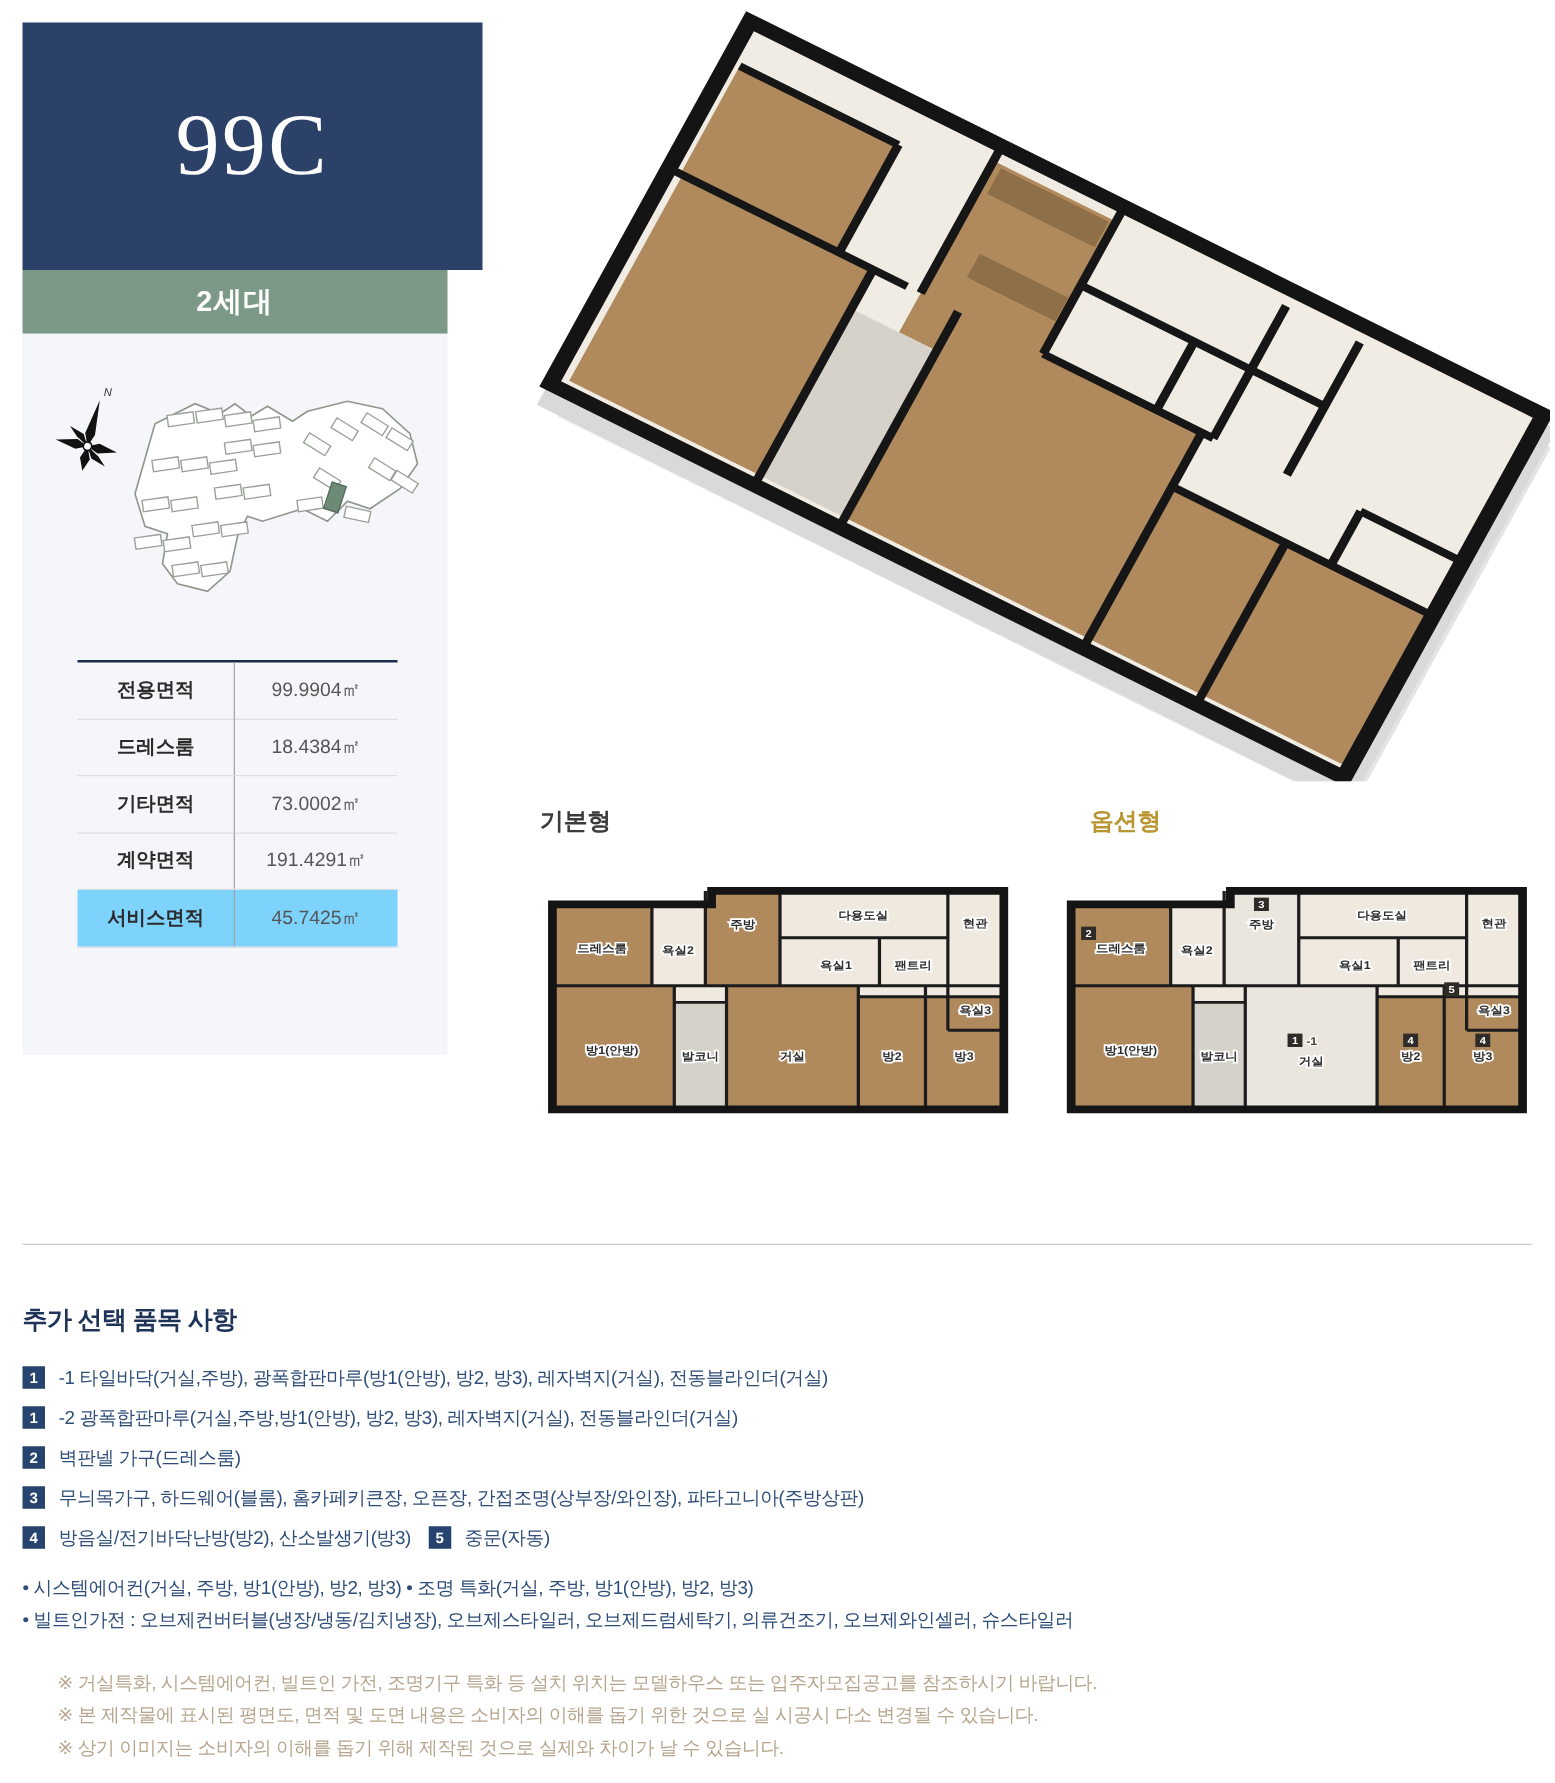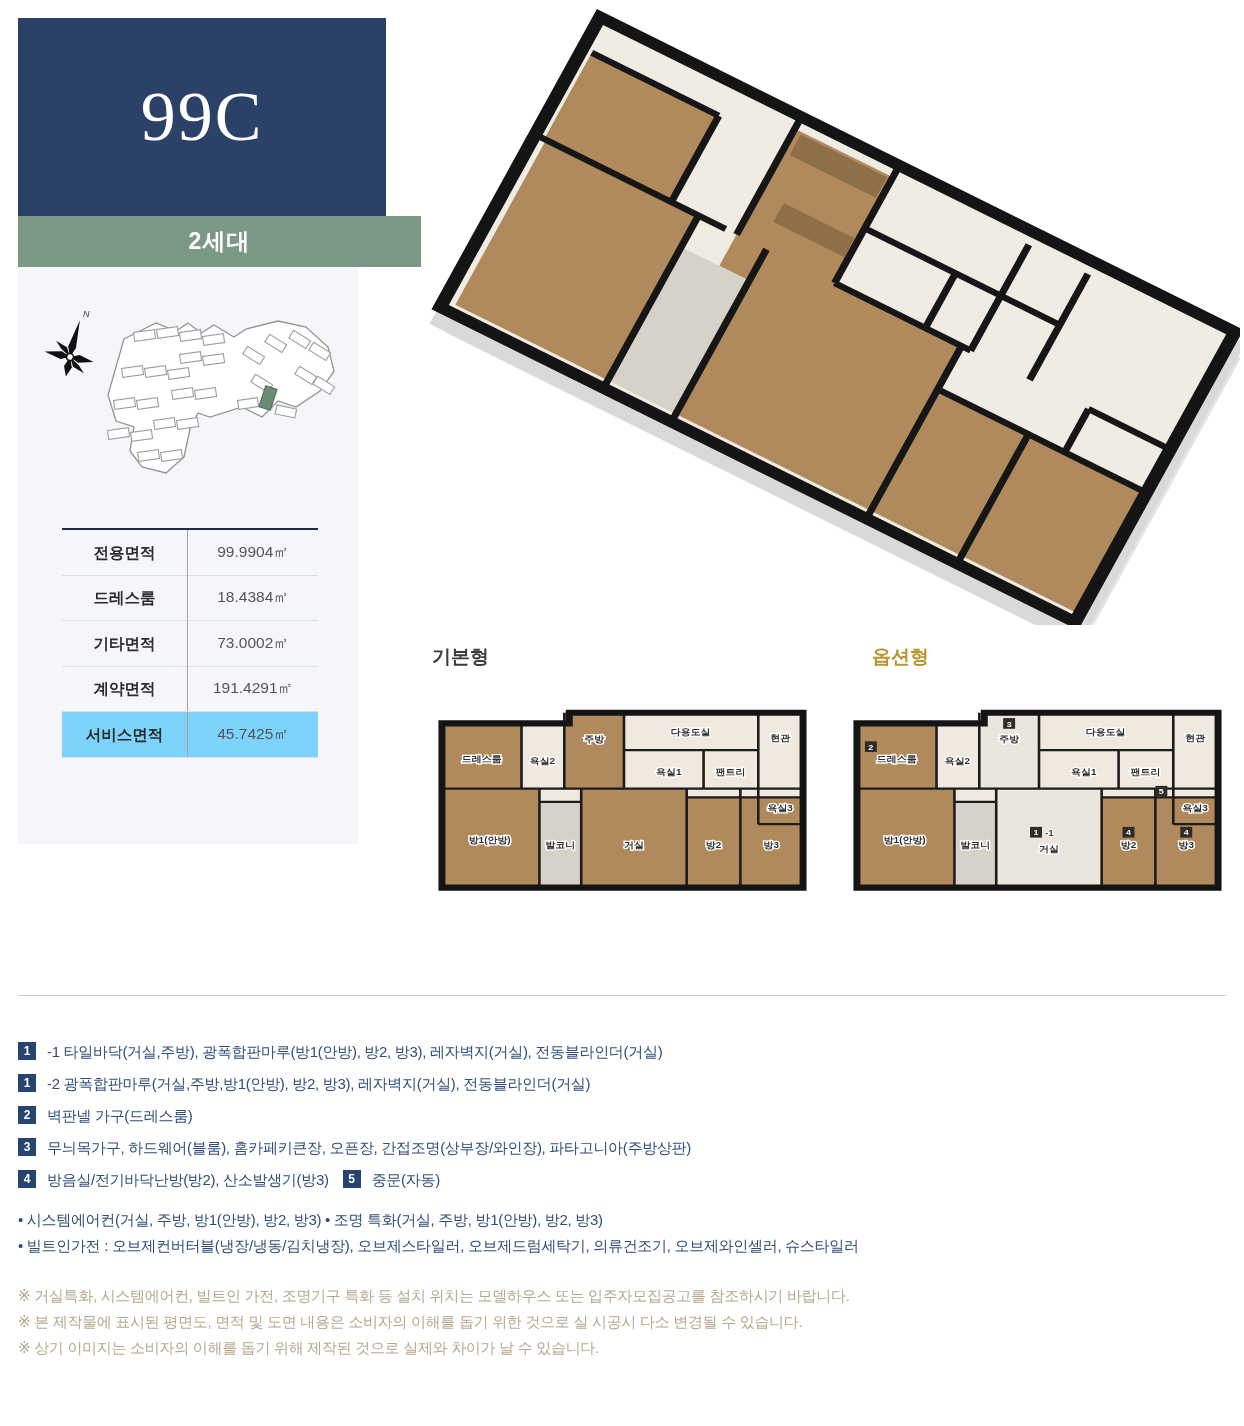--- a/index.html
+++ b/index.html
@@ -4,21 +4,21 @@
 <style>
   * { margin:0; padding:0; box-sizing:border-box; }
   body { background:#fff; font-family:"Liberation Sans","DejaVu Sans",sans-serif; }
   .page { position:relative; width:1244px; height:1426px; background:#fff; overflow:hidden; }
 
   
   .navy-box { position:absolute; left:18px; top:18px; width:368px; height:198px;
     background:#2c4168; display:flex; align-items:center; justify-content:center; }
   .unit-code { font-family:"Liberation Serif","DejaVu Serif",serif; font-size:70px;
     color:#fff; letter-spacing:2px; font-weight:400; }
-  .green-bar { position:absolute; left:18px; top:216px; width:403px; height:51px;
+  .green-bar { position:absolute; left:18px; top:216px; width:340px; height:51px;
     background:#7c9987; display:flex; align-items:center; justify-content:center; }
   .gen-label { color:#fff; font-size:23px; font-weight:700; letter-spacing:1px; }
   .panel { position:absolute; left:18px; top:267px; width:340px; height:577px; background:#f4f6f9; }
   .site-map { position:absolute; left:20px; top:28px; width:300px; height:200px; }
 
   .area-table { position:absolute; left:44px; top:261px; width:256px; border-top:2px solid #1b2b4a; }
   .trow { display:flex; height:45.5px; align-items:center; border-bottom:1px solid #dcdfe6; }
   .trow.highlight { background:#7dd3fc; }
   .tlabel { width:126px; text-align:center; font-size:15.5px; font-weight:700; color:#2b2b2b;
     border-right:1px solid #a3a3a3; line-height:45px; }
@@ -48,21 +48,21 @@
   .options { position:absolute; left:18px; top:1042px; width:1212px; }
   .options h2 { font-size:20px; font-weight:700; color:#1d3357; margin-bottom:24px; letter-spacing:-0.5px; }
   .opt-item { display:flex; align-items:flex-start; margin-bottom:13px; font-size:15px; color:#2e4d78; }
   .badge { flex:0 0 auto; width:18px; height:18px; background:#27436f; color:#fff; font-size:12px;
     font-weight:700; display:inline-flex; align-items:center; justify-content:center; margin-right:11px; }
   .badge.second { margin-left:14px; }
   .opt-text { line-height:18px; padding-top:1px; letter-spacing:-0.3px; }
   .bullets { margin-top:18px; }
   .bullet-line { font-size:15px; color:#2e4d78; line-height:26px; letter-spacing:-0.3px; }
   .disclaimers { margin-top:24px; }
-  .disclaimer-line { font-size:15px; color:#b7a68e; line-height:26px; letter-spacing:-0.3px; }
+  .disclaimer-line { font-size:15px; color:#b7a68e; line-height:26px; letter-spacing:-0.3px;margin-left:28px; }
 </style>
 </head>
 <body>
 
 <div class="page">
 
   <div class="navy-box">
     <div class="unit-code">99C</div>
   </div>
   <div class="green-bar">
@@ -263,20 +263,21 @@
     </g>
     <g>
       <rect class="pbadge" x="312" y="112" width="12" height="12"></rect>
       <text class="pbadge-txt" x="318" y="121.5">5</text>
     </g>
   </svg>
 
   <div class="divider"></div>
 
   <div class="options">
+    <h2>추가 선택 품목 사항</h2>
 
     <div class="opt-item">
       <span class="badge">1</span>
       <span class="opt-text">-1 타일바닥(거실,주방), 광폭합판마루(방1(안방), 방2, 방3), 레자벽지(거실), 전동블라인더(거실)</span>
     </div>
     <div class="opt-item">
       <span class="badge">1</span>
       <span class="opt-text">-2 광폭합판마루(거실,주방,방1(안방), 방2, 방3), 레자벽지(거실), 전동블라인더(거실)</span>
     </div>
     <div class="opt-item">

